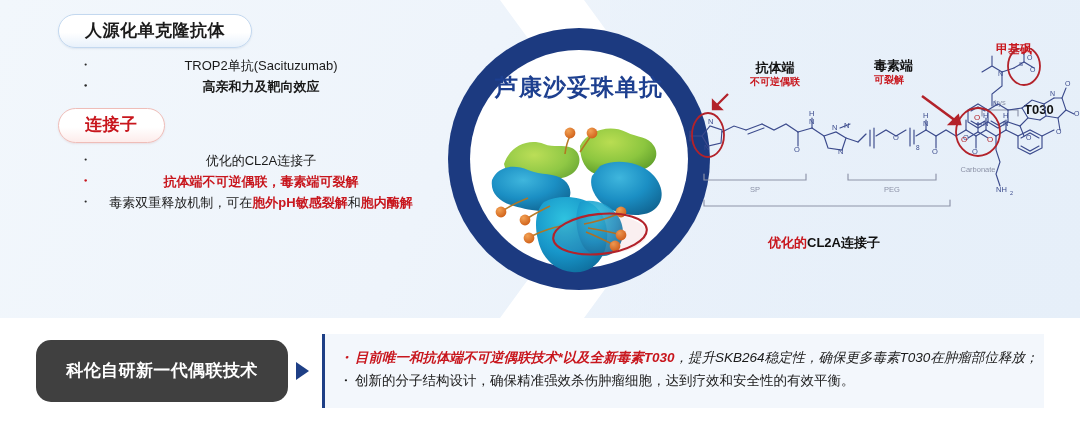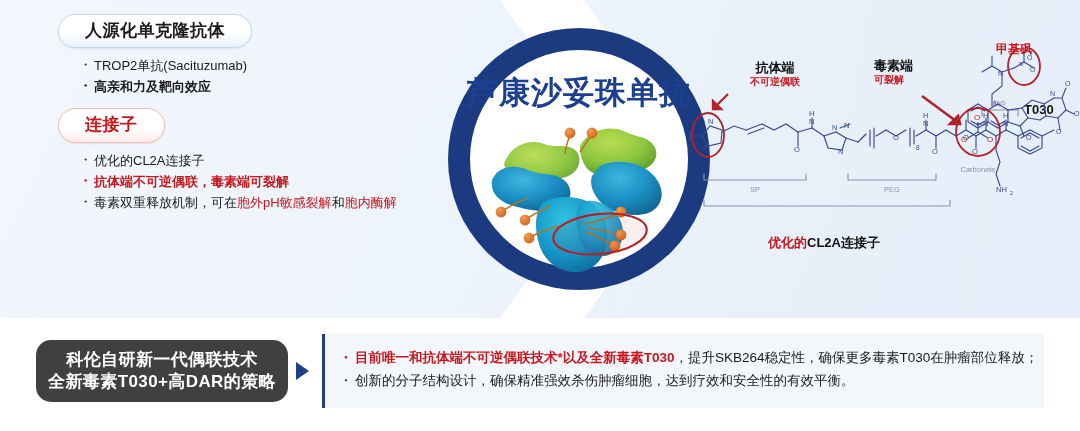--- a/index.html
+++ b/index.html
@@ -48,36 +48,36 @@
     border:1.5px solid #c3d8ef;
     color:#1b1b1b;
     box-shadow: 0 1px 2px rgba(40,80,130,.10);
   }
   .pill-red {
     background: linear-gradient(180deg,#ffffff 0%, #ffffff 55%, #fdeceb 100%);
     border:1.5px solid #efbdb8;
     color:#c8161d;
     box-shadow: 0 1px 2px rgba(150,40,40,.10);
   }
-  .bullets { margin:7px 0 0 22px; }
+  .bullets { margin:7px 0 0 22px;text-align:center; }
   .bul {
     position:relative;
     font-size:13px; color:#1a1a1a;
     line-height:1.62;
     padding-left:14px;
     white-space:nowrap;
   }
   .bul::before {
     content:"・";
     position:absolute; left:-1px; top:-1px;
     color:#2b2b2b; font-size:13px;
   }
   .bul.red, .bul.red::before { color:#c8161d; font-weight:bold; }
   .bul.bold { font-weight:bold; }
-  .r { color:#c8161d; font-weight:normal; }
+  .r { color:#c8161d; font-weight:bold; }
   .b { font-weight:bold; }
 
   .grp1 { margin-top:0px; }
   .grp2 { margin-top:11px; }
   .grp3 { margin-top:12px; }
 
   
   .circle-wrap { position:absolute; left:448px; top:28px; width:262px; height:262px; }
   .ring {
     position:absolute; inset:0;
@@ -85,21 +85,21 @@
     background:#1c3a80;
   }
   .ring-inner {
     position:absolute; left:22px; top:22px; right:22px; bottom:22px;
     border-radius:50%;
     background:#ffffff;
   }
   .circle-title {
     position:absolute; top:44px; left:0; right:0;
     text-align:center;
-    font-size:31px; font-weight:bold; color:#1d3f8f;
+    font-size:23px; font-weight:bold; color:#1d3f8f;
     letter-spacing:1px;
   }
   .antibody { position:absolute; left:40px; top:78px; width:182px; height:172px; }
 
   
   .chem { position:absolute; left:688px; top:44px; width:384px; height:220px; }
   .lbl { position:absolute; line-height:1.22; white-space:nowrap; }
   .lbl .t1 { font-size:13px; font-weight:bold; color:#111; display:block; }
   .lbl .t2 { font-size:10px; font-weight:bold; color:#c8161d; display:block; }
   .lbl-ab { left:14px; top:16px; text-align:center;margin-left:48px; }
@@ -128,21 +128,21 @@
     border-top:9px solid transparent;border-bottom:9px solid transparent;
   }
   .bbox {
     position:absolute; left:322px; top:8px; width:722px; height:74px;
     background:#f3f7fc;
     border-left:3px solid #1e3f86;
     padding:12px 0 0 16px;
   }
   .bbul { position:relative; padding-left:14px; font-size:13.5px; line-height:1.72; color:#1a1a1a; white-space:nowrap; }
   .bbul::before { content:"・"; position:absolute; left:-2px; top:0; }
-  .bbul.red, .bbul.red::before { color:#c8161d; font-weight:bold; }
+  .bbul.red, .bbul.red::before { color:#c8161d; font-weight:bold;font-style:italic; }
 </style>
 </head>
 <body>
 
 <div id="page">
 
   <div class="top-card">
     <div class="right-tint"></div>
     <div class="wedge"></div>
 
@@ -399,21 +399,20 @@
 
       <div class="caption">
         <span class="cr">优化的</span><span class="cb">CL2A连接子</span>
       </div>
     </div>
   </div>
 
   <div class="bottom">
     <div class="btag">
       <div>科伦自研新一代偶联技术</div>
-      <div>全新毒素T030+高DAR的策略</div>
     </div>
     <div class="arrow"></div>
     <div class="bbox">
       <div class="bbul red"><span>目前唯一和抗体端不可逆偶联技术*以及全新毒素T030</span><span style="color:#1a1a1a;font-weight:normal">，提升SKB264稳定性，确保更多毒素T030在肿瘤部位释放；</span></div>
       <div class="bbul"><span>创新的分子结构设计，确保精准强效杀伤肿瘤细胞，达到疗效和安全性的有效平衡。</span></div>
     </div>
   </div>
 
 </div>
 

